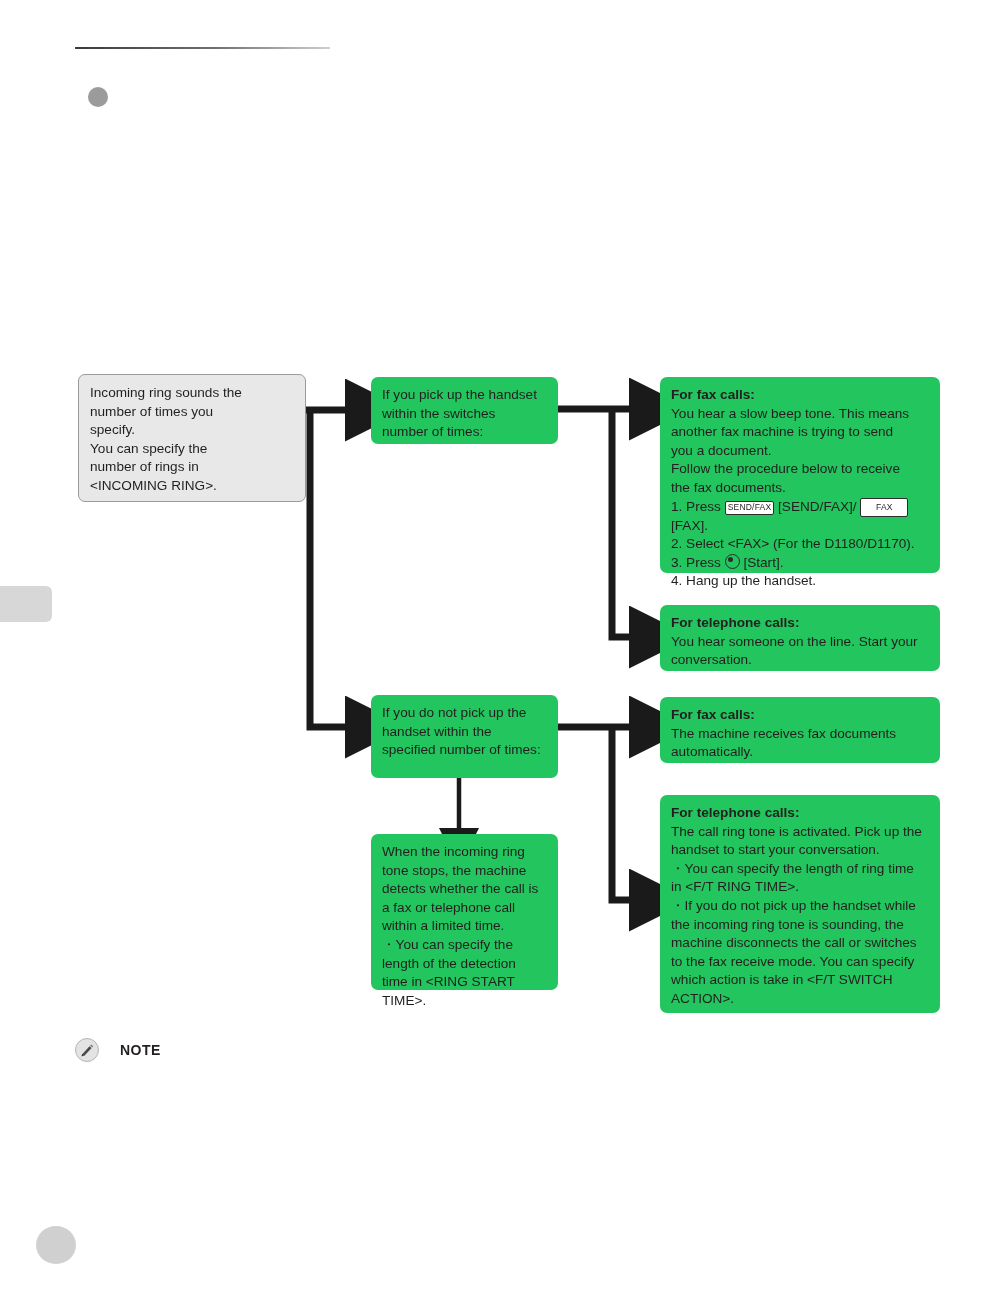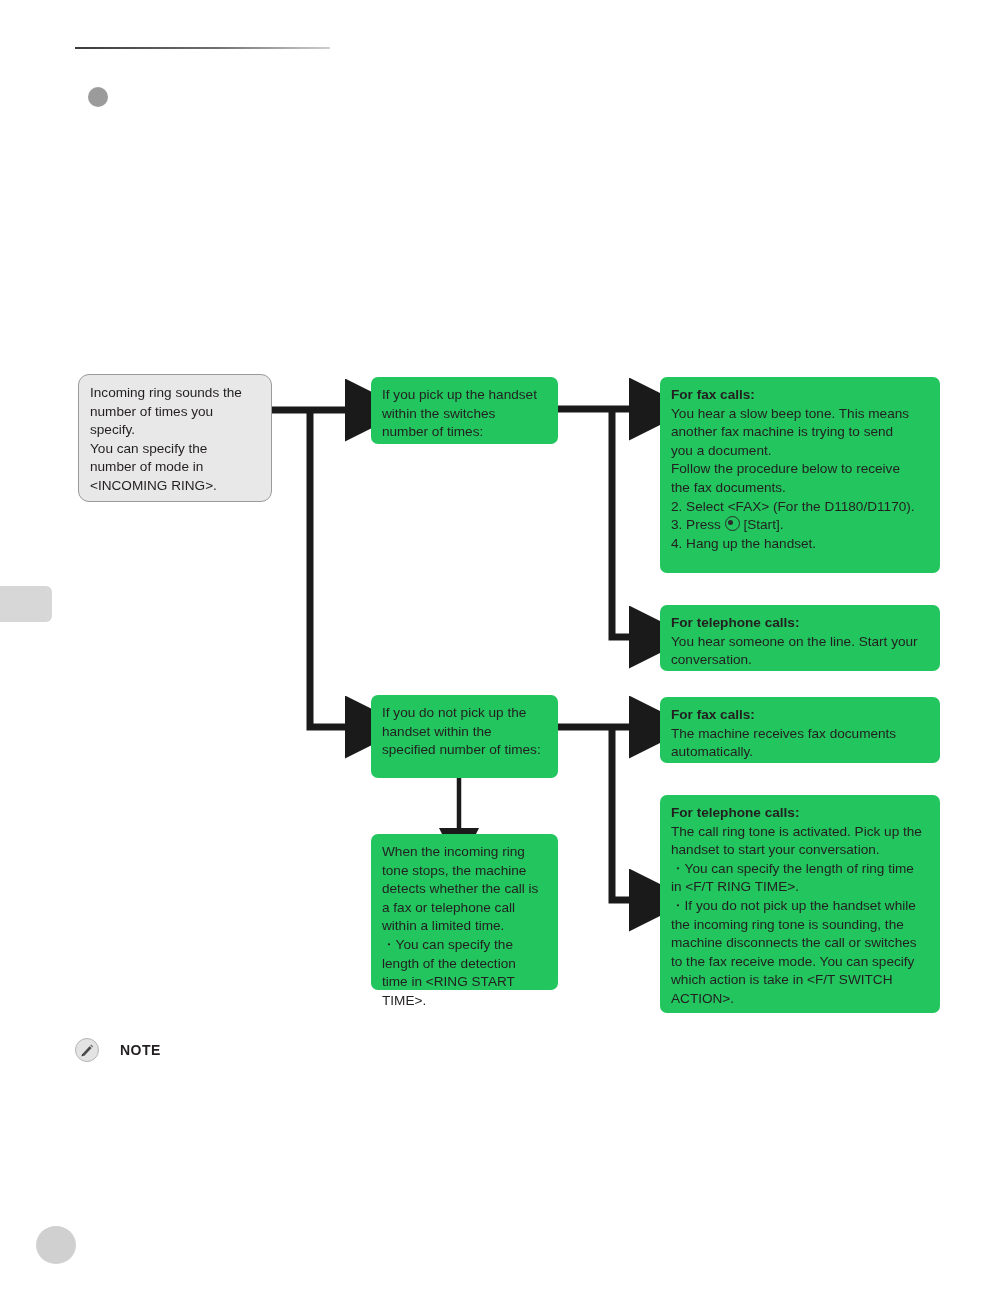--- a/index.html
+++ b/index.html
@@ -174,42 +174,49 @@
 
   <path d="M310,410 L310,727 L352,727" stroke="#1a1a1a" stroke-width="7" fill="none" marker-end="url(#ah)"></path>
 
   <path d="M558,727 L636,727" stroke="#1a1a1a" stroke-width="7" fill="none" marker-end="url(#ah)"></path>
 
   <path d="M612,727 L612,900 L636,900" stroke="#1a1a1a" stroke-width="7" fill="none" marker-end="url(#ah)"></path>
 
   <path d="M459,762 L459,832" stroke="#1a1a1a" stroke-width="4.5" fill="none" marker-end="url(#ah)"></path>
 </svg>
 
-<div class="box outlined" style="left:78px; top:374px; width:194px; height:128px;border-radius:11px;">
+<div class="box outlined" style="left:78px; top:374px; width:228px; height:128px;">
   <p>Incoming ring sounds the</p>
   <p>number of times you</p>
   <p>specify.</p>
   <p>You can specify the</p>
-  <p>number of mode in</p>
+  <p>number of rings in</p>
   <p>&lt;INCOMING RING&gt;.</p>
 </div>
 
 <div class="box" style="left:371px; top:377px; width:187px; height:67px;">
   <p>If you pick up the handset</p>
   <p>within the switches</p>
   <p>number of times:</p>
 </div>
 
 <div class="box" style="left:660px; top:377px; width:280px; height:196px;">
   <p><b>For fax calls:</b></p>
   <p>You hear a slow beep tone. This means</p>
   <p>another fax machine is trying to send</p>
   <p>you a document.</p>
   <p>Follow the procedure below to receive</p>
   <p>the fax documents.</p>
+  <p>
+    <span>1. Press</span>
+    <span class="key">SEND/FAX</span>
+    <span>[SEND/FAX]/</span>
+    <span class="key wide">FAX</span>
+    <span>[FAX].</span>
+  </p>
   <p>2. Select &lt;FAX&gt; (For the D1180/D1170).</p>
   <p>
     <span>3. Press</span>
     <span class="start-key"></span>
     <span>[Start].</span>
   </p>
   <p>4. Hang up the handset.</p>
 </div>
 
 <div class="box" style="left:660px; top:605px; width:280px; height:66px;">

